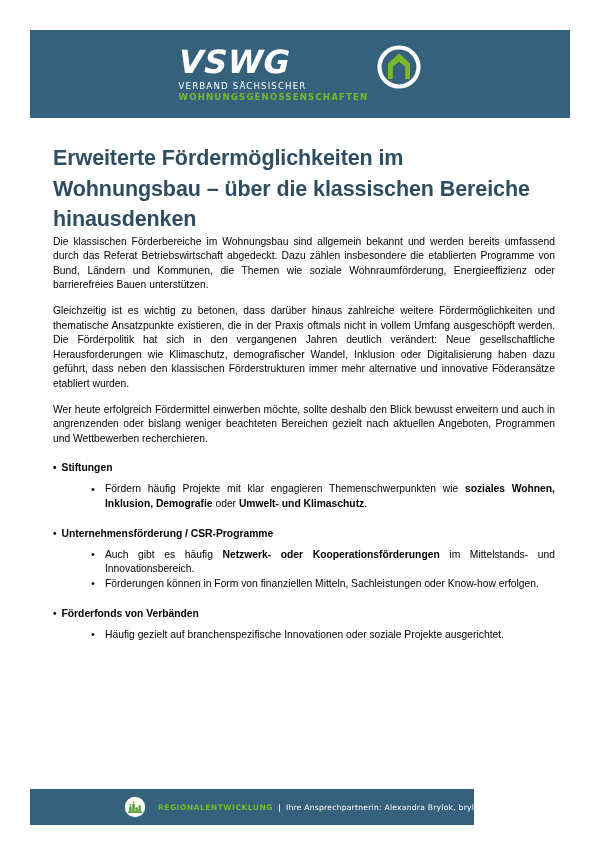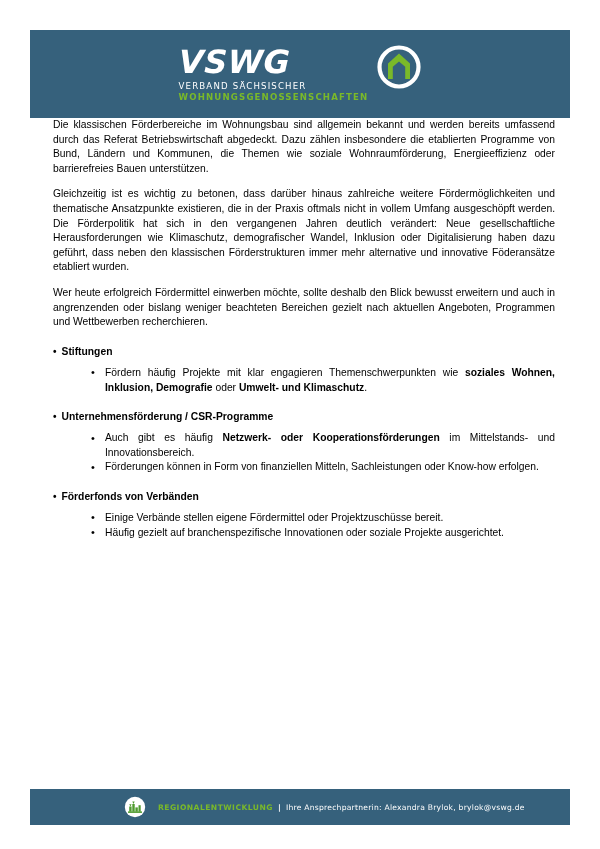--- a/index.html
+++ b/index.html
@@ -143,21 +143,21 @@
     line-height: 1.42;
     color: #000000;
   }
   ul.bullets li b { font-weight: bold; }
 
   
   .footer-band {
     position: absolute;
     left: 30px;
     top: 789px;
-    width: 540px;
+    width: 444px;
     height: 36px;
     background: #36617c;
     display: flex;
     align-items: center;
   }
   .footer-icon {
     width: 22px;
     height: 22px;
     flex: 0 0 22px;
     margin-left: 94px;
@@ -194,20 +194,21 @@
     <svg class="logo-mark" viewBox="0 0 44 44">
       <circle cx="22" cy="22" r="19.5" fill="none" stroke="#ffffff" stroke-width="4.2"></circle>
       <path d="M22 8.5 L33 18.5 L33 34 L11 34 L11 18.5 Z" fill="#7ab929"></path>
       <path d="M22 16.5 L28.2 21.8 L28.2 34 L15.8 34 L15.8 21.8 Z" fill="#36617c"></path>
     </svg>
   </div>
 </div>
 
 <div class="doc">
 
+  <h1 class="page-title">Erweiterte Fördermöglichkeiten im Wohnungsbau – über die klassischen Bereiche hinausdenken</h1>
 
   <p class="para">Die klassischen Förderbereiche im Wohnungsbau sind allgemein bekannt und werden bereits umfassend durch das Referat Betriebswirtschaft abgedeckt. Dazu zählen insbesondere die etablierten Programme von Bund, Ländern und Kommunen, die Themen wie soziale Wohnraumförderung, Energieeffizienz oder barrierefreies Bauen unterstützen.</p>
   <p class="para">Gleichzeitig ist es wichtig zu betonen, dass darüber hinaus zahlreiche weitere Fördermöglichkeiten und thematische Ansatzpunkte existieren, die in der Praxis oftmals nicht in vollem Umfang ausgeschöpft werden. Die Förderpolitik hat sich in den vergangenen Jahren deutlich verändert: Neue gesellschaftliche Herausforderungen wie Klimaschutz, demografischer Wandel, Inklusion oder Digitalisierung haben dazu geführt, dass neben den klassischen Förderstrukturen immer mehr alternative und innovative Föderansätze etabliert wurden.</p>
   <p class="para">Wer heute erfolgreich Fördermittel einwerben möchte, sollte deshalb den Blick bewusst erweitern und auch in angrenzenden oder bislang weniger beachteten Bereichen gezielt nach aktuellen Angeboten, Programmen und Wettbewerben recherchieren.</p>
 
 
   <div id="subsections-root">
       <div class="sub-heading">
         <span class="dash-dot">•</span>
         <span>Stiftungen</span>
@@ -221,21 +222,20 @@
       </div>
       <ul class="bullets">
         <li><span>Auch gibt es häufig </span><b>Netzwerk- oder Kooperationsförderungen</b><span> im Mittelstands- und Innovationsbereich.</span></li>
         <li><span>Förderungen können in Form von finanziellen Mitteln, Sachleistungen oder Know-how erfolgen.</span></li>
       </ul>
       <div class="sub-heading">
         <span class="dash-dot">•</span>
         <span>Förderfonds von Verbänden</span>
       </div>
       <ul class="bullets">
-        <li><span>Einige Verbände stellen eigene Fördermittel oder Projektzuschüsse bereit.</span></li>
         <li><span>Häufig gezielt auf branchenspezifische Innovationen oder soziale Projekte ausgerichtet.</span></li>
       </ul>
     </div>
 
 </div>
 
 <div class="footer-band">
   <svg class="footer-icon" viewBox="0 0 22 22">
     <circle cx="11" cy="11" r="10.2" fill="#ffffff"></circle>
     <rect x="5.2" y="10.5" width="2.4" height="5.2" fill="#4f9b2e"></rect>

